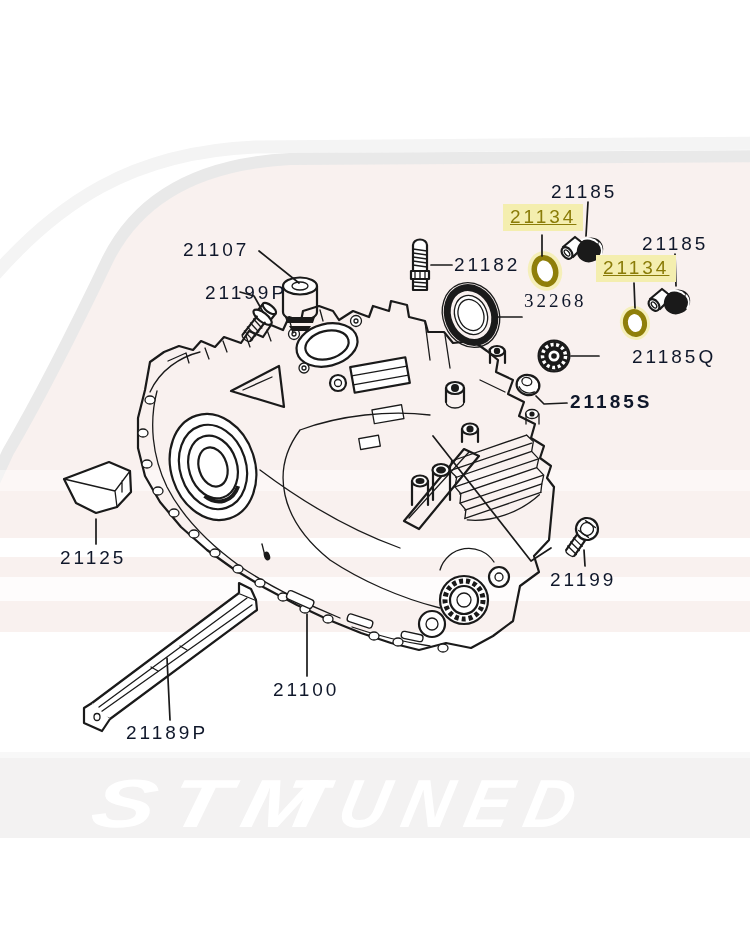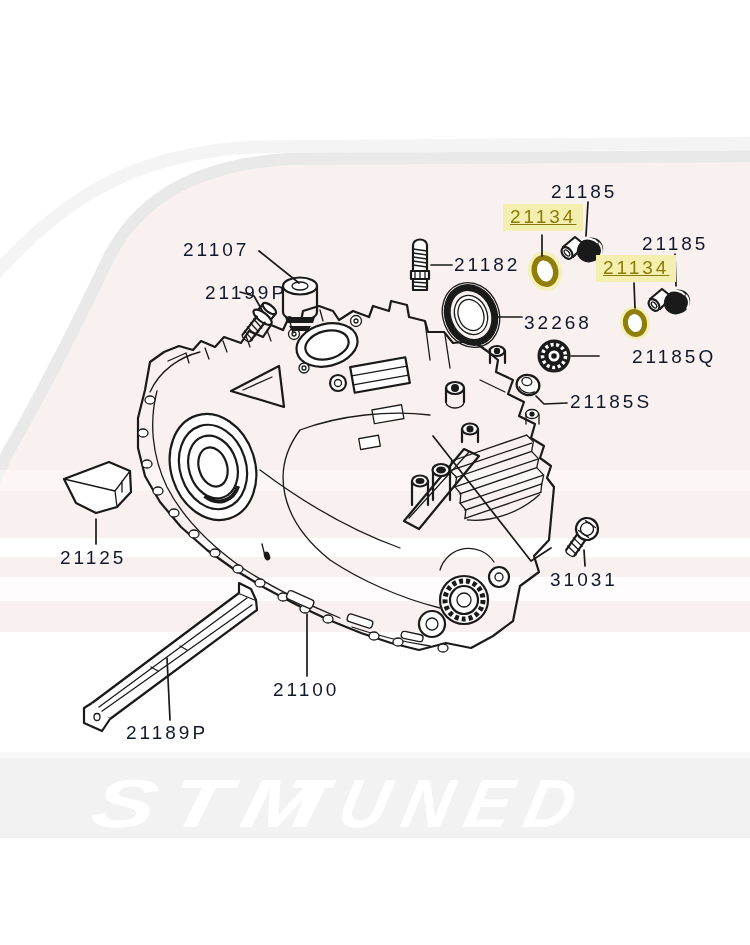--- a/index.html
+++ b/index.html
@@ -311,21 +311,21 @@
     </g>
   </svg>
 
   <div class="lbl" style="left:183px;top:239px;text-align:center;">21107</div>
   <div class="lbl" style="left:157px;top:282px;margin-left:48px;">21199P</div>
   <div class="lbl" style="left:454px;top:254px;">21182</div>
   <div class="lbl" style="left:551px;top:181px;">21185</div>
   <div class="lbl hl" style="left:503px;top:204px;">21134</div>
   <div class="lbl" style="left:642px;top:233px;">21185</div>
   <div class="lbl hl" style="left:596px;top:255px;">21134</div>
-  <div class="lbl" style="left:524px;top:312px;">32268</div>
+  <div class="lbl" style="left:524px;top:290px;font-family:Liberation Serif, serif;">32268</div>
   <div class="lbl" style="left:601px;top:346px;margin-left:31px;">21185Q</div>
-  <div class="lbl" style="left:570px;top:391px;">21185S</div>
+  <div class="lbl" style="left:570px;top:391px;font-weight:bold;">21185S</div>
   <div class="lbl" style="left:60px;top:547px;">21125</div>
-  <div class="lbl" style="left:550px;top:569px;">31031</div>
+  <div class="lbl" style="left:550px;top:569px;">21199</div>
   <div class="lbl" style="left:273px;top:679px;">21100</div>
   <div class="lbl" style="left:126px;top:722px;">21189P</div>
 
 </div>
 
 </body></html>

